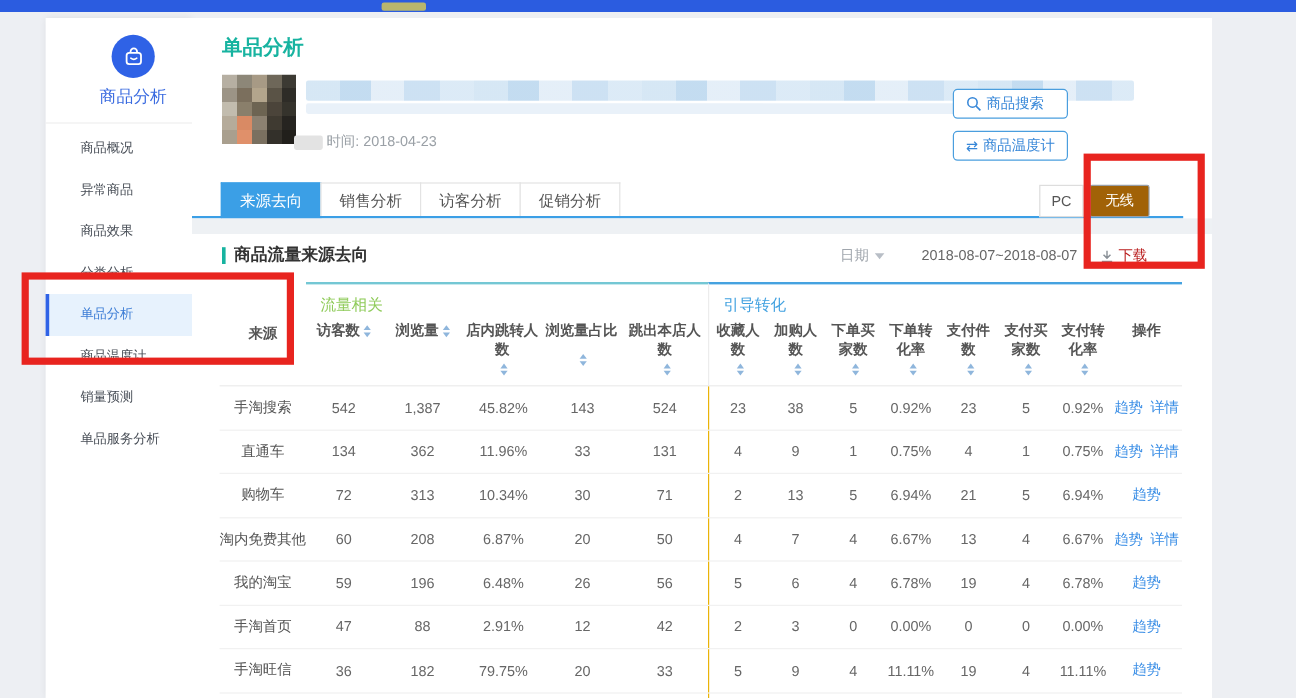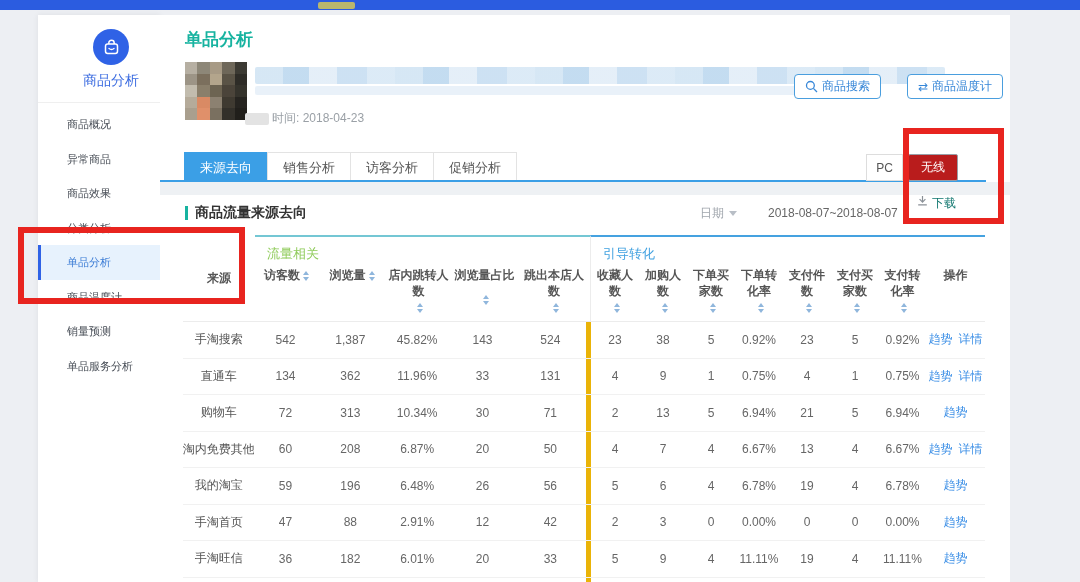--- a/index.html
+++ b/index.html
@@ -24,63 +24,63 @@
   .content { position:absolute; left:160px; top:15px; width:850px; height:567px; background:#fff; overflow:hidden; }
   .page-title { position:absolute; left:25px; top:13px; font-size:17px; font-weight:bold; color:#17b3a0; }
 
   .prod-img { position:absolute; left:25px; top:47px; width:62px; height:58px; overflow:hidden; }
   .blur1 { position:absolute; left:95px; top:52px; width:690px; height:17px; border-radius:2px; opacity:.85;
     background:repeating-linear-gradient(90deg,#cfe3f3 0 28px,#b9d6ee 28px 54px,#e0ecf7 54px 82px,#c4dcf1 82px 112px,#d6e7f5 112px 140px); }
   .blur2 { position:absolute; left:95px; top:71px; width:565px; height:9px; border-radius:2px; background:#e4eef8; opacity:.8; }
   .prod-time { position:absolute; left:85px; top:95px; font-size:12px; color:#9aa0a6; display:flex; align-items:center; gap:3px; }
   .blur-chip { display:inline-block; width:24px; height:12px; background:#e3e3e3; border-radius:2px; }
 
-  .hdr-buttons { position:absolute; left:634px; top:59px; display:flex; gap:26px; }
+  .hdr-buttons { position:absolute; left:634px; top:59px; display:flex; gap:10px;flex-direction:column; }
   .ob { height:25px; padding:0 10px; background:#fff; border:1px solid #4a9ede; border-radius:4px; color:#3787d8; font-size:12px; display:flex; align-items:center; gap:4px; cursor:pointer; font-family:inherit; }
   .swap-glyph { font-size:12px; line-height:1; }
 
   .tabs { position:absolute; left:25px; top:137px; display:flex; }
   .tab { height:30px; padding:0 15px; line-height:29px; font-size:13px; color:#555; background:#fff; border:1px solid #e3e3e3; border-bottom:none; margin-left:-1px; cursor:pointer; }
   .tab.active { background:#3b9fe6; color:#fff; border-color:#3b9fe6; }
   .tab-underline { position:absolute; left:0; top:165px; width:826px; height:2px; background:#3b9fe6; }
 
   .dev { position:absolute; top:139px; height:27px; font-size:12px; cursor:pointer; font-family:inherit; }
   .dev.pc { left:706px; width:37px; background:#fff; border:1px solid #ddd; color:#555; }
-  .dev.wl { left:748px; width:50px; background:#b91c1c; border:1px solid #989ea7; color:#fff; border-radius:2px; }
+  .dev.wl { left:748px; width:50px; background:#a16207; border:1px solid #989ea7; color:#fff; border-radius:2px; }
 
   .gray-strip { position:absolute; left:0; top:167px; width:850px; height:13px; background:#eef1f4; }
 
   .section-row { position:absolute; left:0; top:180px; width:850px; height:36px; }
   .sec-title { position:absolute; left:25px; top:0; height:36px; display:flex; align-items:center; gap:7px; font-size:14px; font-weight:bold; color:#333; }
   .sec-bar { width:3px; height:14px; background:#17b3a0; display:inline-block; }
   .date-label { position:absolute; left:540px; top:0; height:36px; display:flex; align-items:center; gap:5px; font-size:12px; color:#a0a6ad; cursor:pointer; }
   .caret { width:0; height:0; border-left:4px solid transparent; border-right:4px solid transparent; border-top:5px solid #b8bec6; }
   .date-range { position:absolute; left:608px; top:0; height:36px; line-height:36px; font-size:12px; color:#666; }
-  .download { position:absolute; left:757px; top:0; height:36px; display:flex; gap:4px; font-size:12px; color:#0f766e; cursor:pointer; }
+  .download { position:absolute; left:757px; top:0; height:36px; display:flex; align-items:center; gap:4px; font-size:12px; color:#b91c1c; cursor:pointer; }
 
   
   .table { position:absolute; left:23px; top:220px; width:802px; }
   .thead { display:flex; border-bottom:1px solid #ececec; }
   .h-src { width:72px; display:flex; align-items:center; justify-content:center; font-size:12px; font-weight:bold; color:#555; }
   .tzone { width:335px; border-top:2px solid #74c7d4; }
   .czone { width:395px; border-top:2px solid #45a2e0; border-left:1px solid #ececec; }
   .group-label { font-size:13px; padding:8px 0 4px 12px; }
   .g-traffic { color:#8fcb5a; }
   .g-conv { color:#41a1e0; }
   .hcols { display:flex; padding-bottom:8px; }
   .hcol { font-size:12px; font-weight:bold; color:#555; text-align:center; display:flex; flex-wrap:wrap; align-items:flex-start; justify-content:center; line-height:16px; padding:0 1px; cursor:pointer; }
   .sort { display:inline-flex; flex-direction:column; gap:2px; margin-left:3px; padding-top:4px; }
   .sort i { display:block; width:0; height:0; border-left:3.5px solid transparent; border-right:3.5px solid transparent; }
   .sort .up { border-bottom:4px solid #8fb6dc; }
   .sort .dn { border-top:4px solid #8fb6dc; }
 
   .trow { display:flex; height:36.5px; border-bottom:1px solid #f1f1f1; font-size:12px; color:#666; align-items:stretch; }
   .c-src { width:72px; display:flex; align-items:center; justify-content:center; white-space:nowrap; overflow:hidden; color:#555; }
   .tcell { display:flex; align-items:center; justify-content:center; }
-  .cwrap { display:flex; border-left:5px solid #eab308; }
+  .cwrap { display:flex; border-left:1px solid #eab308; }
   .c-act { width:59px; display:flex; align-items:center; justify-content:center; gap:6px; white-space:nowrap; }
   .alink { color:#3a8ee6; cursor:pointer; text-decoration:none; }
 
   
   .red-box { position:absolute; border:6px solid #e8241f; background:transparent; z-index:50; }
   .rb1 { left:18px; top:227px; width:227px; height:77px; }
   .rb2 { left:903px; top:128px; width:101px; height:96px; }
 </style>
 </head>
 <body>
@@ -418,21 +418,21 @@
             <div class="tcell" style="width: 47px;">0.00%</div>
             <div class="c-act">
               <a class="alink">趋势</a>
             </div>
           </div>
         </div>
         <div class="trow">
           <div class="c-src">手淘旺信</div>
           <div class="tcell" style="width: 63px;">36</div>
           <div class="tcell" style="width: 68px;">182</div>
-          <div class="tcell" style="width: 67px;">6.01%</div>
+          <div class="tcell" style="width: 67px;">79.75%</div>
           <div class="tcell" style="width: 65px;">20</div>
           <div class="tcell" style="width: 72px;">33</div>
           <div class="cwrap">
             <div class="tcell" style="width: 48px;">5</div>
             <div class="tcell" style="width: 48px;">9</div>
             <div class="tcell" style="width: 48px;">4</div>
             <div class="tcell" style="width: 48px;">11.11%</div>
             <div class="tcell" style="width: 48px;">19</div>
             <div class="tcell" style="width: 48px;">4</div>
             <div class="tcell" style="width: 47px;">11.11%</div>

